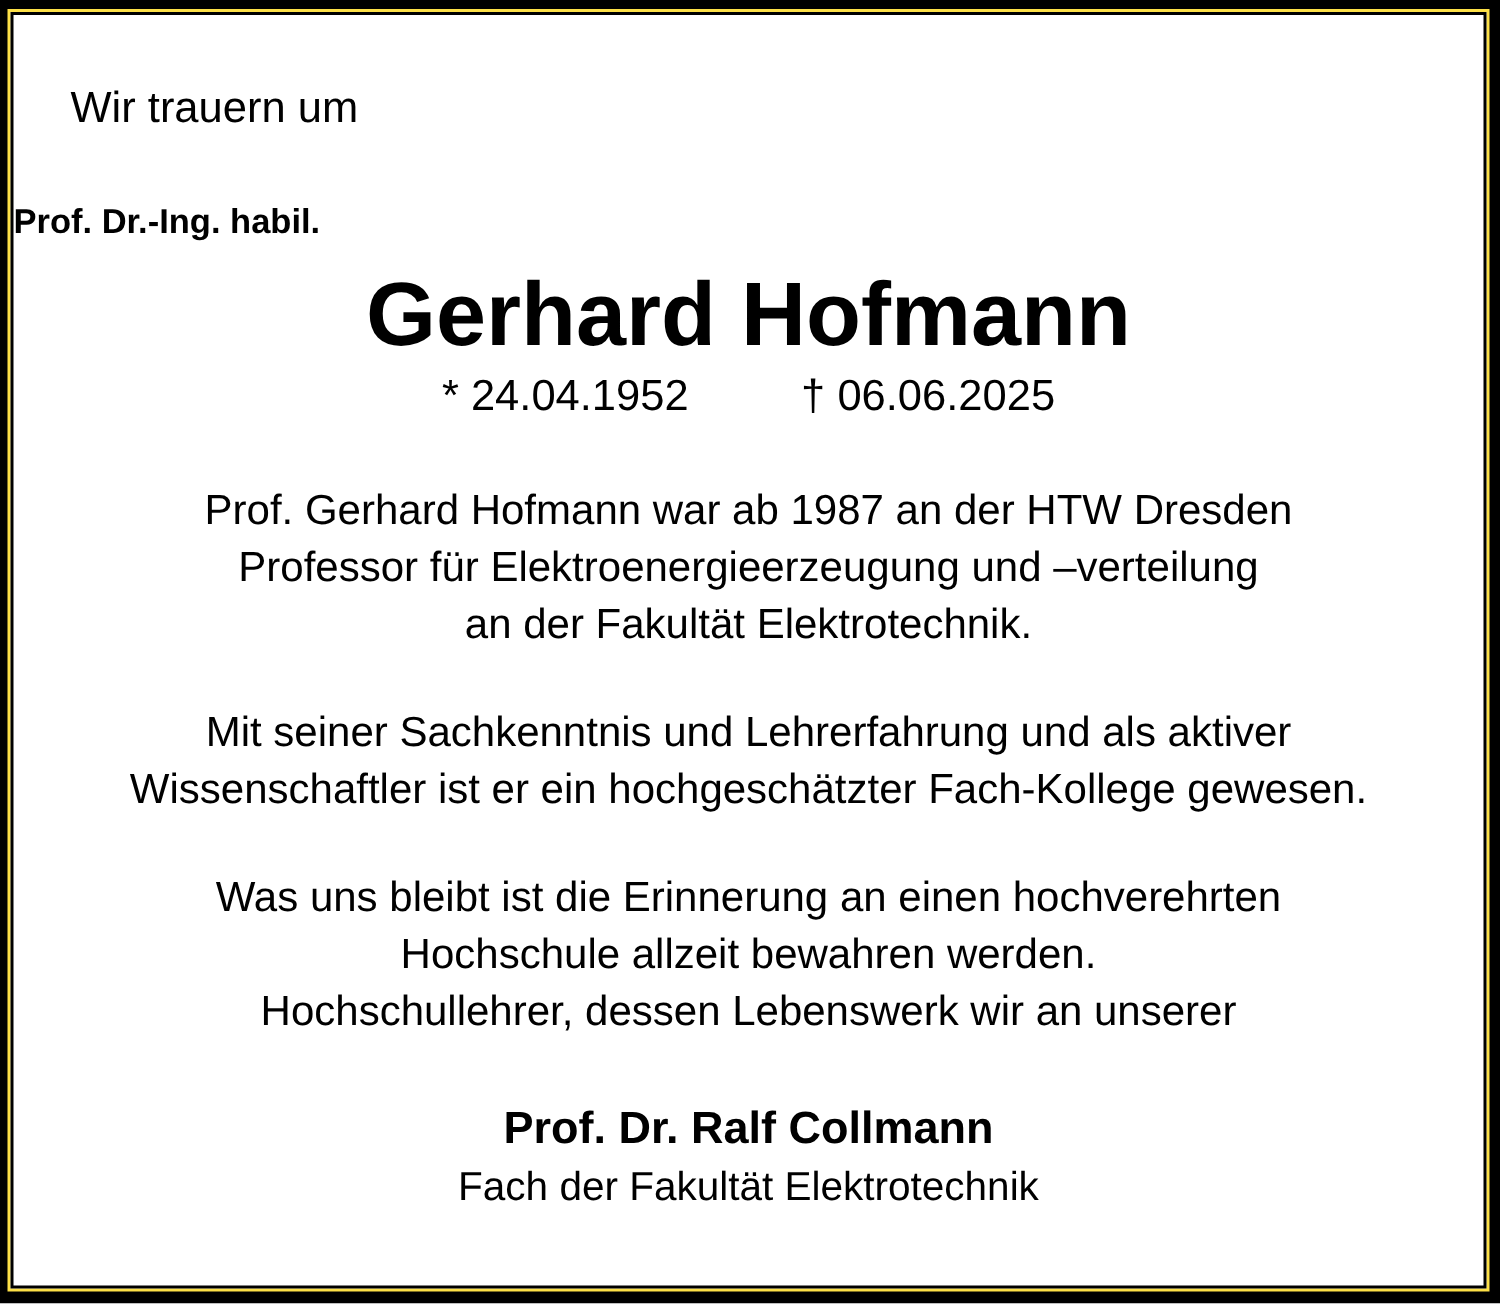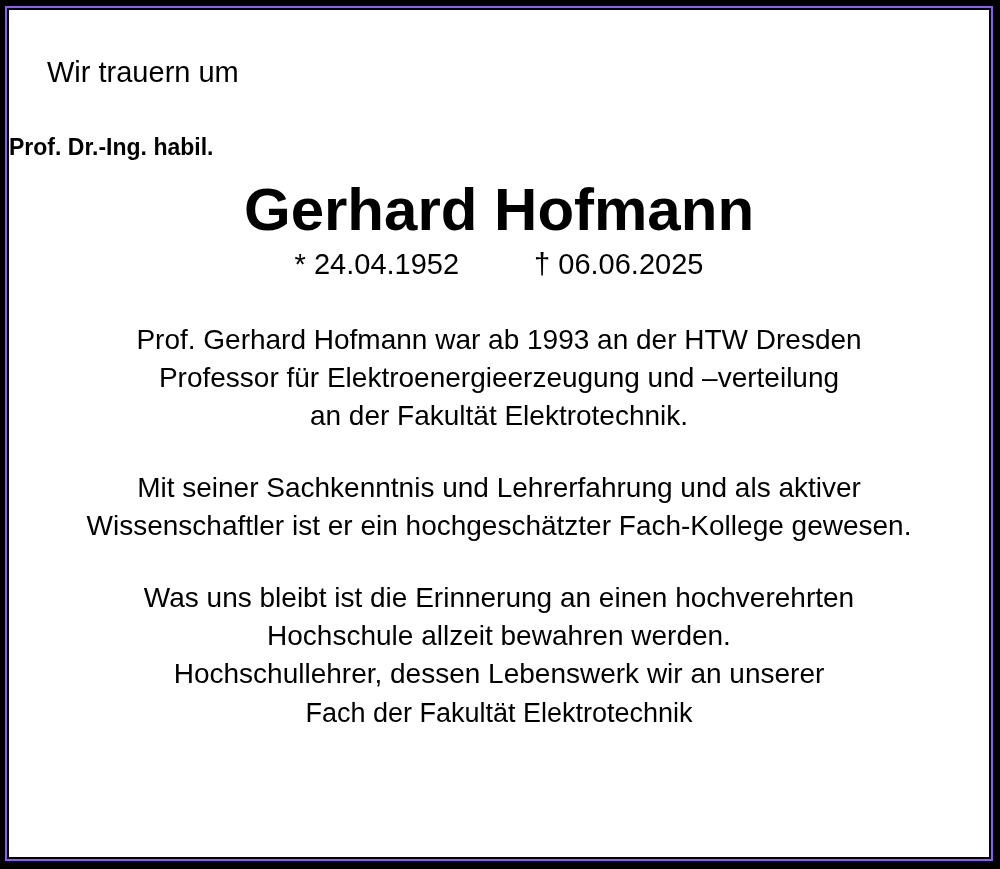--- a/index.html
+++ b/index.html
@@ -14,21 +14,21 @@
     box-sizing: border-box;
     background: #000000;
     padding: 6px 7px 8px 5px; 
     font-family: "Liberation Sans", "DejaVu Sans", sans-serif;
     color: #000000;
   }
   .gap {
     box-sizing: border-box;
     width: 100%;
     height: 100%;
-    background: #8b5cf6;
+    background: #fde047;
     padding: 2px; 
   }
   .inner-frame {
     box-sizing: border-box;
     width: 100%;
     height: 100%;
     border: 2px solid #000000;
     background: #ffffff;
     overflow: hidden;
   }
@@ -98,34 +98,35 @@
       <div class="honorific">Prof. Dr.-Ing. habil.</div>
 
       <div class="deceased-name">Gerhard Hofmann</div>
 
       <div class="dates">
         <span>* 24.04.1952</span>
         <span>† 06.06.2025</span>
       </div>
 
       <div class="para first">
-        <span class="line">Prof. Gerhard Hofmann war ab 1993 an der HTW Dresden</span>
+        <span class="line">Prof. Gerhard Hofmann war ab 1987 an der HTW Dresden</span>
         <span class="line">Professor für Elektroenergieerzeugung und –verteilung</span>
         <span class="line">an der Fakultät Elektrotechnik.</span>
       </div>
 
       <div class="para">
         <span class="line">Mit seiner Sachkenntnis und Lehrerfahrung und als aktiver</span>
         <span class="line">Wissenschaftler ist er ein hochgeschätzter Fach-Kollege gewesen.</span>
       </div>
 
       <div class="para">
         <span class="line">Was uns bleibt ist die Erinnerung an einen hochverehrten</span>
         <span class="line">Hochschule allzeit bewahren werden.</span>
         <span class="line">Hochschullehrer, dessen Lebenswerk wir an unserer</span>
       </div>
 
+      <div class="sig-name">Prof. Dr. Ralf Collmann</div>
 
       <div class="sig-role">Fach der Fakultät Elektrotechnik</div>
 
     </div>
   </div>
 </div>
 
 </body></html>

